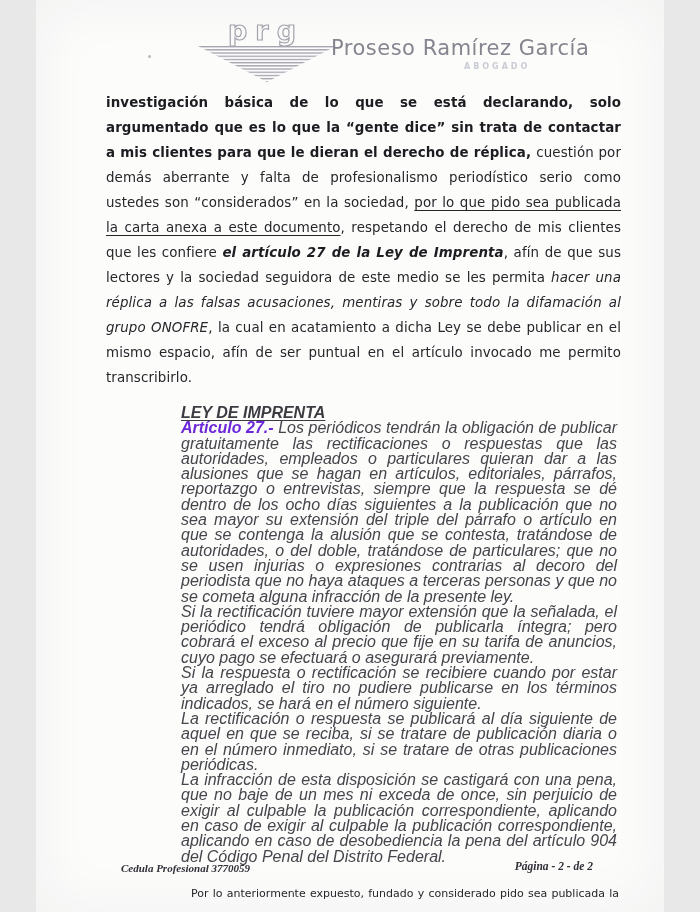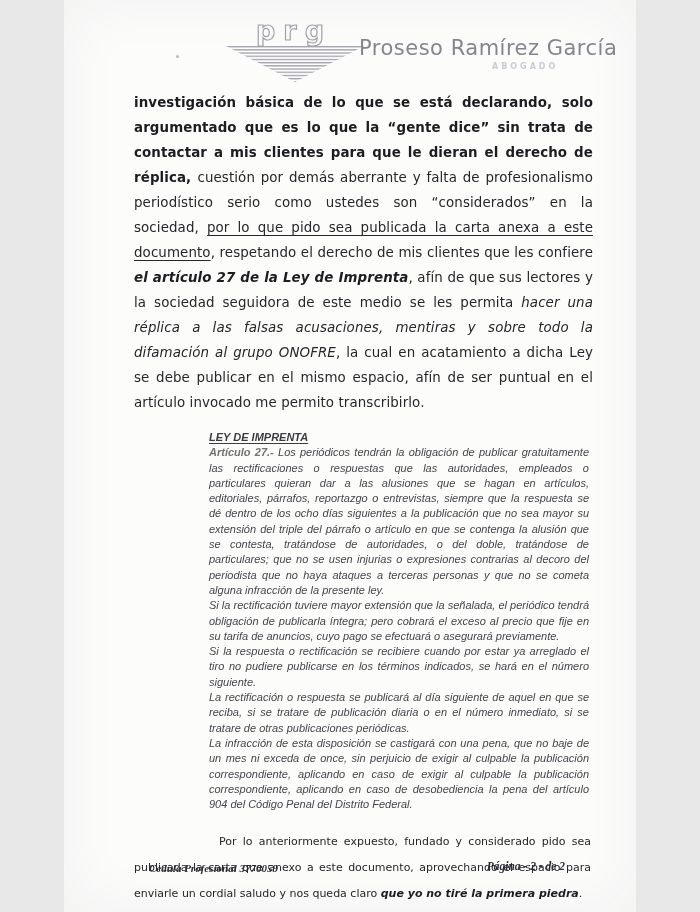--- a/index.html
+++ b/index.html
@@ -1,19 +1,19 @@
 <!DOCTYPE html>
 <html><head>
 <meta charset="utf-8">
 <style>
   * { margin:0; padding:0; box-sizing:border-box; }
   html,body { background:#e8e8e8; }
   .page {
     position:relative;
-    width:572px; height:912px;
+    width:628px; height:912px;
     margin:0 auto;
     background:#fcfcfb;
     box-shadow: inset 0 0 60px rgba(40,40,50,0.05);
     overflow:hidden;
     font-family:"DejaVu Sans", sans-serif;
     color:#232328;
   }
   
   .header { position:relative; height:86px; }
   .logo-svg { position:absolute; left:148px; top:14px; }
@@ -51,28 +51,28 @@
   .run-bold { font-weight:700; color:#1c1c21; }
   .run-underline { text-decoration:underline; text-underline-offset:3px; }
   .run-bolditalic { font-weight:700; font-style:italic; color:#1c1c21; }
   .run-italic { font-style:italic; }
 
   
   .law-excerpt {
     margin:15px 47px 0 145px;
     font-family:"Liberation Sans", sans-serif;
     font-style:italic;
-    font-size:11px; line-height:15.3px;
+    font-size:16px; line-height:15.3px;
     text-align:justify; color:#45454c;
   }
   .law-heading {
     font-weight:700; text-decoration:underline;
     text-underline-offset:2px; color:#3b3b42;
   }
-  .law-article-label { font-weight:700; color:#737373; }
+  .law-article-label { font-weight:700; color:#6d28d9; }
 
   
   .para-closing {
     margin:17px 45px 0 70px;
     font-size:11px; line-height:26px;
     text-align:justify; color:#26262b;
     text-indent:85px;
   }
 
   

